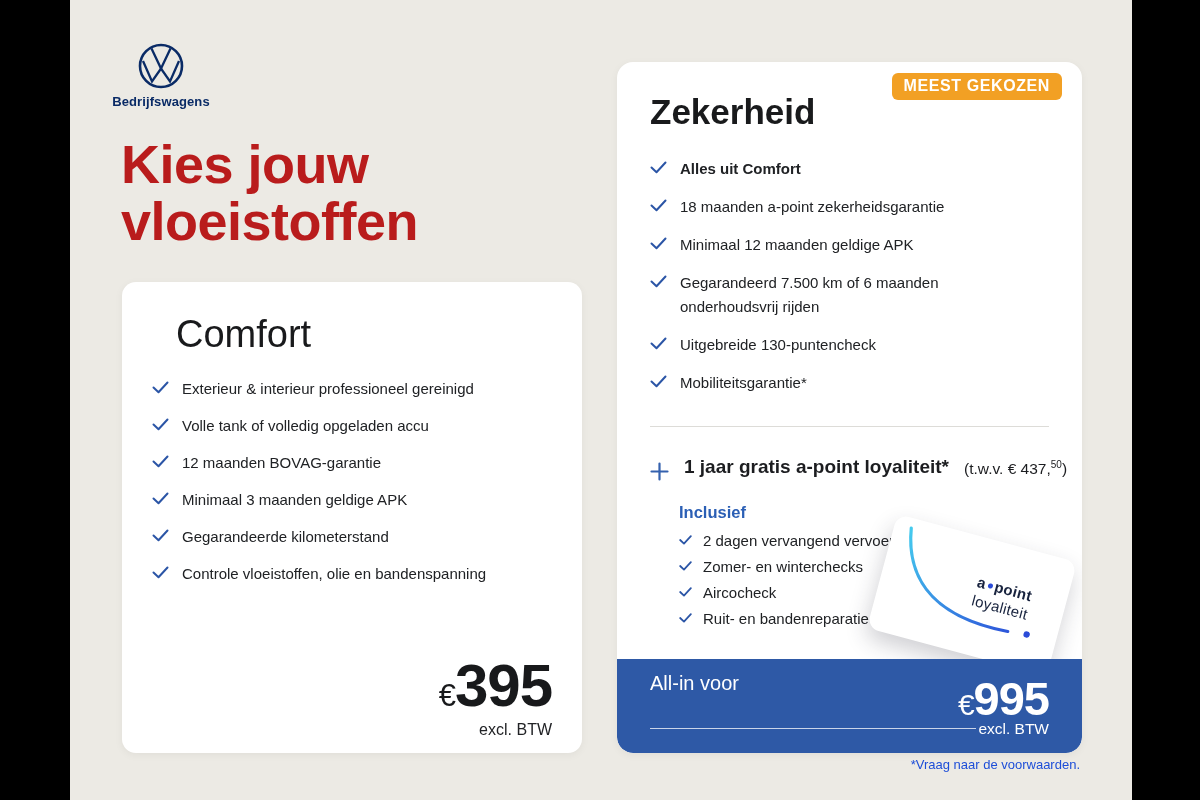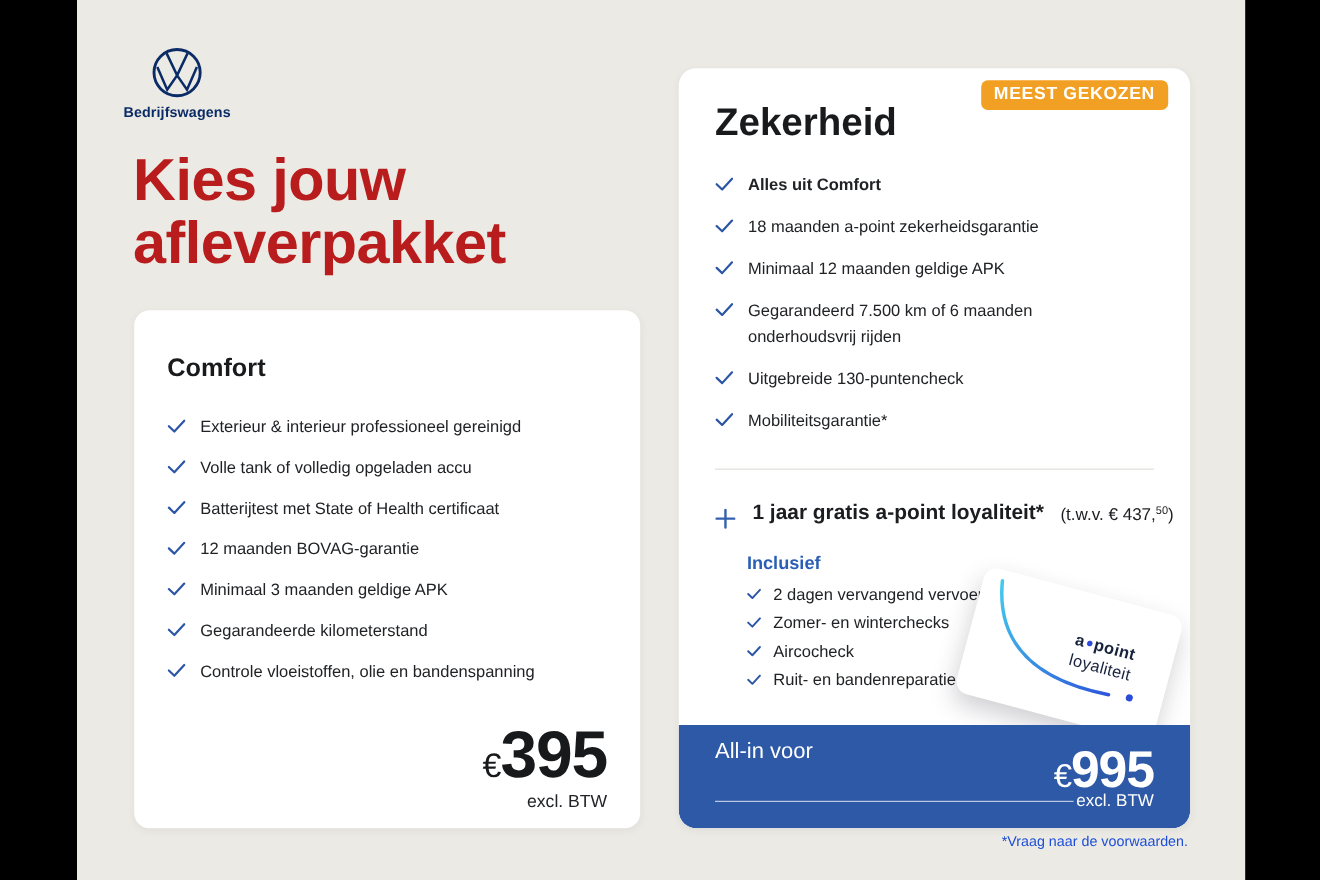--- a/index.html
+++ b/index.html
@@ -25,21 +25,21 @@
     position:absolute; left:121px; top:136px; margin:0;
     font-size:54px; line-height:57px; font-weight:600; color:#b91c1c; letter-spacing:-0.5px;
   }
 
   
   .card { position:absolute; background:#fff; box-shadow:0 2px 8px rgba(0,0,0,.05); }
   .card.comfort { left:122px; top:282px; width:460px; height:471px; border-radius:14px; padding:34px 30px 0 30px; }
   .card.zekerheid { left:617px; top:62px; width:465px; height:691px; border-radius:16px; padding:30px 33px 0 33px; overflow:hidden; }
 
   .card h2 { margin:0; color:#191A1C; }
-  .card.comfort h2 { font-size:23px; line-height:36px; font-weight:700; }
+  .card.comfort h2 { font-size:38px; line-height:36px; font-weight:400;margin-left:24px; }
   .card.zekerheid h2 { font-size:35px; line-height:40px; font-weight:700; }
 
   ul.checklist { list-style:none; margin:25px 0 0 0; padding:0; }
   ul.checklist li { display:flex; gap:13px; margin-bottom:13px; }
   .card.zekerheid ul.checklist li { margin-bottom:14px; }
   ul.checklist .chk { flex:0 0 auto; margin-top:4px; }
   ul.checklist span.item-text {
     font-size:15px; line-height:24px; color:#202225; max-width:330px; display:inline-block;
   }
   .card.zekerheid ul.checklist span.item-text { max-width:352px; }
@@ -110,43 +110,37 @@
 
   <svg class="vw-logo" viewBox="-24 -24 48 48">
     <circle cx="0" cy="0" r="21" fill="none" stroke="#0A2B66" stroke-width="2.6"></circle>
     <polyline points="-9.5,-17.5 0,2.5 9.5,-17.5" fill="none" stroke="#0A2B66" stroke-width="2.3" stroke-linejoin="miter"></polyline>
     <polyline points="-18,-5 -9,15.5 0,2.5 9,15.5 18,-5" fill="none" stroke="#0A2B66" stroke-width="2.3" stroke-linejoin="miter"></polyline>
   </svg>
   <div class="brand-label">Bedrijfswagens</div>
 
   <h1 class="page-title">
     <span>Kies jouw</span><br>
-    <span>afleverpakket</span>
+    <span>vloeistoffen</span>
   </h1>
 
   <section class="card comfort">
     <h2>Comfort</h2>
     <ul class="checklist">
       <li>
         <svg class="chk" width="17" height="13" viewBox="0 0 17 13">
             <path d="M1.5 6.5 L6.5 11.3 L15.5 1.5" fill="none" stroke="#2B55A6" stroke-width="2" stroke-linecap="round" stroke-linejoin="round"></path>
           </svg>
         <span class="item-text">Exterieur &amp; interieur professioneel gereinigd</span>
       </li>
       <li>
         <svg class="chk" width="17" height="13" viewBox="0 0 17 13">
             <path d="M1.5 6.5 L6.5 11.3 L15.5 1.5" fill="none" stroke="#2B55A6" stroke-width="2" stroke-linecap="round" stroke-linejoin="round"></path>
           </svg>
         <span class="item-text">Volle tank of volledig opgeladen accu</span>
-      </li>
-      <li>
-        <svg class="chk" width="17" height="13" viewBox="0 0 17 13">
-            <path d="M1.5 6.5 L6.5 11.3 L15.5 1.5" fill="none" stroke="#2B55A6" stroke-width="2" stroke-linecap="round" stroke-linejoin="round"></path>
-          </svg>
-        <span class="item-text">Batterijtest met State of Health certificaat</span>
       </li>
       <li>
         <svg class="chk" width="17" height="13" viewBox="0 0 17 13">
             <path d="M1.5 6.5 L6.5 11.3 L15.5 1.5" fill="none" stroke="#2B55A6" stroke-width="2" stroke-linecap="round" stroke-linejoin="round"></path>
           </svg>
         <span class="item-text">12 maanden BOVAG-garantie</span>
       </li>
       <li>
         <svg class="chk" width="17" height="13" viewBox="0 0 17 13">
             <path d="M1.5 6.5 L6.5 11.3 L15.5 1.5" fill="none" stroke="#2B55A6" stroke-width="2" stroke-linecap="round" stroke-linejoin="round"></path>

